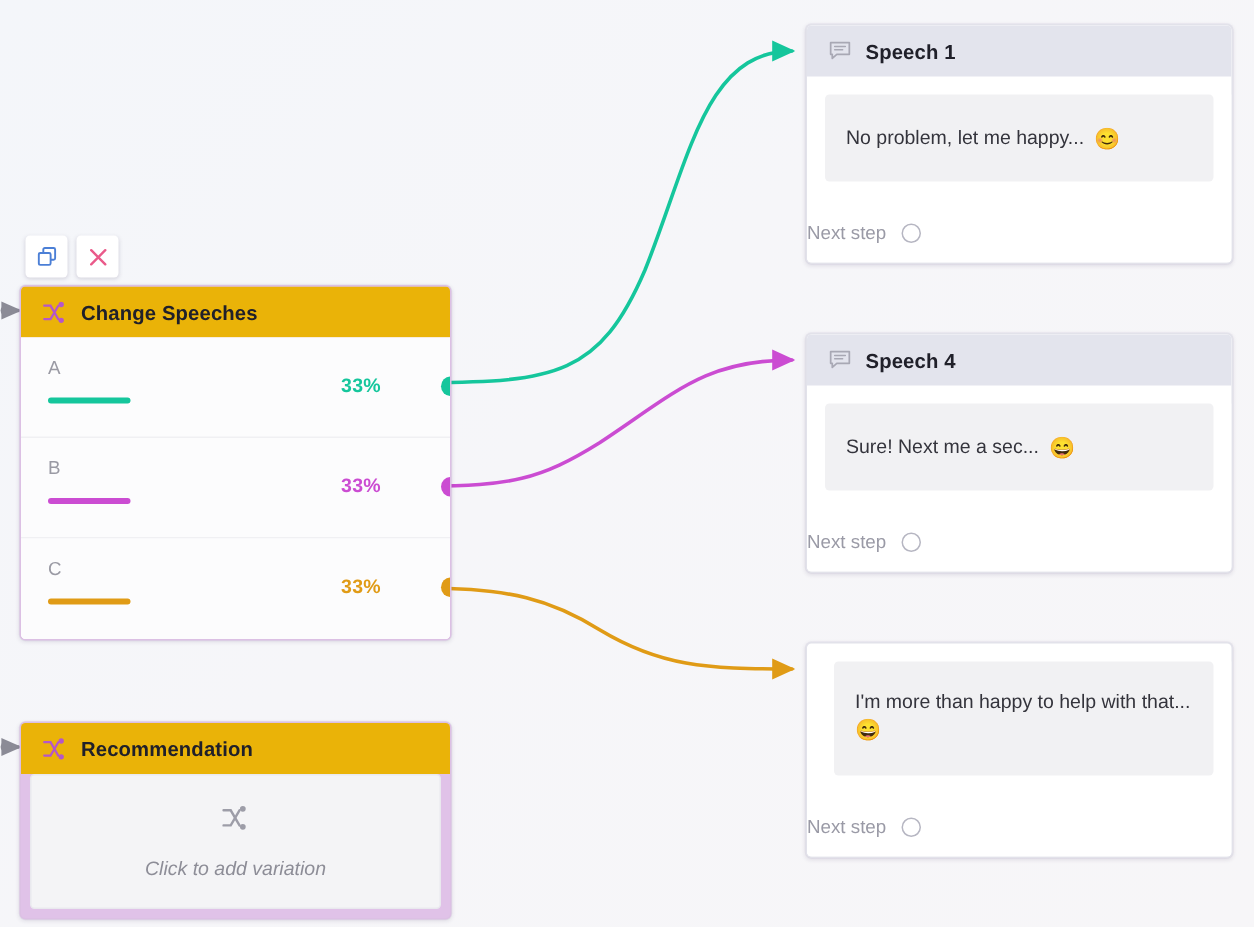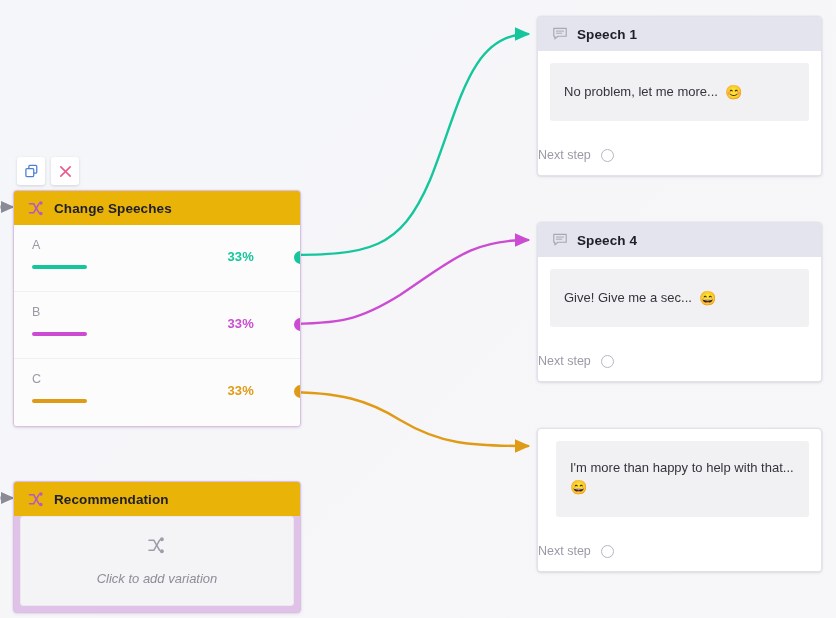--- a/index.html
+++ b/index.html
@@ -262,41 +262,41 @@
   <div class="node speech-node" style="left:537px; top:16px; width:285px;">
     <div class="node-header">
       <svg width="16" height="14" viewBox="0 0 18 15">
         <path d="M2,1.2 H16 V10 H6.6 L3.2,13 V10 H2 Z" fill="none" stroke="#a8a8b4" stroke-width="1.3" stroke-linejoin="round"></path>
         <path d="M5,4.2 H13 M5,6.6 H11" stroke="#a8a8b4" stroke-width="1.1" stroke-linecap="round"></path>
       </svg>
       <span class="node-title">Speech 1</span>
     </div>
     <div class="node-body">
       <div class="speech-bubble">
-        <span class="speech-text">No problem, let me more...</span>
+        <span class="speech-text">No problem, let me happy...</span>
         <span class="emoji" style="margin-left:7px;">😊</span>
       </div>
       <div class="next-step">
         <span class="next-step-label">Next step</span>
         <span class="next-step-dot"></span>
       </div>
     </div>
   </div>
 
   <div class="node speech-node" style="left:537px; top:222px; width:285px;">
     <div class="node-header">
       <svg width="16" height="14" viewBox="0 0 18 15">
         <path d="M2,1.2 H16 V10 H6.6 L3.2,13 V10 H2 Z" fill="none" stroke="#a8a8b4" stroke-width="1.3" stroke-linejoin="round"></path>
         <path d="M5,4.2 H13 M5,6.6 H11" stroke="#a8a8b4" stroke-width="1.1" stroke-linecap="round"></path>
       </svg>
       <span class="node-title">Speech 4</span>
     </div>
     <div class="node-body">
       <div class="speech-bubble">
-        <span class="speech-text">Give! Give me a sec...</span>
+        <span class="speech-text">Sure! Next me a sec...</span>
         <span class="emoji" style="margin-left:7px;">😄</span>
       </div>
       <div class="next-step">
         <span class="next-step-label">Next step</span>
         <span class="next-step-dot"></span>
       </div>
     </div>
   </div>
 
   <div class="node speech-node" style="left:537px; top:428px; width:285px;">

